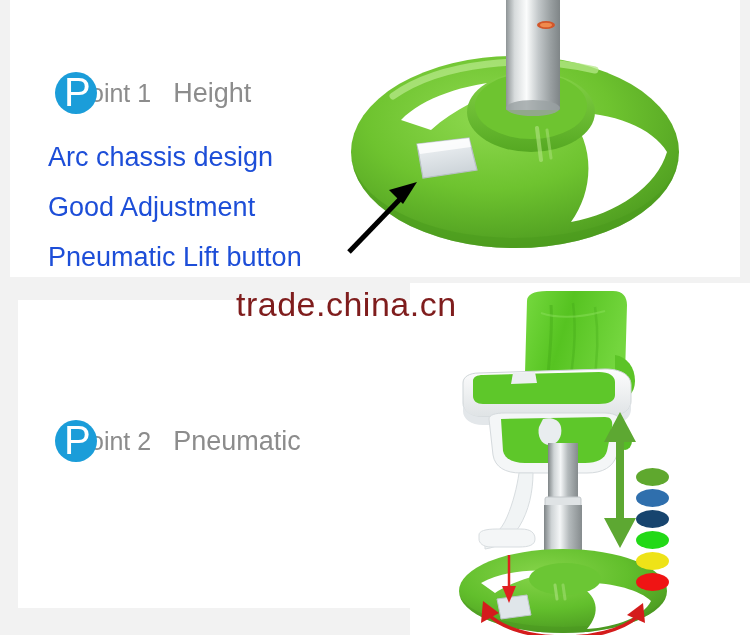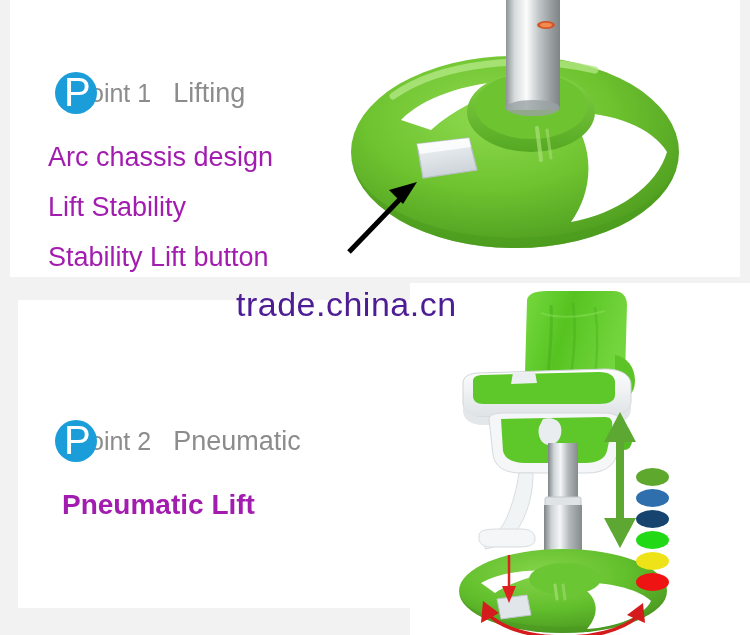--- a/index.html
+++ b/index.html
@@ -60,31 +60,31 @@
   .point-word.cond { font-family: "Liberation Sans Narrow", "Liberation Sans", sans-serif; }
   .point-title {
     margin-left: 22px;
     font-size: 27px;
     color: #8c8c8c;
   }
 
   
   .feat {
     position: absolute;
-    color: #a21caf;
+    color: #1d4ed8;
     white-space: nowrap;
   }
   .feat.s1 { font-size: 27px; font-family: "Liberation Sans", sans-serif; }
   .feat.s2 { font-size: 28px; font-family: "Liberation Sans Narrow", "Liberation Sans", sans-serif; font-weight: 600; }
 
   
   .watermark {
     position: absolute;
     font-size: 34px;
-    color: #4c1d95;
+    color: #7f1d1d;
     letter-spacing: 0.5px;
     white-space: nowrap;
     z-index: 40;
   }
 
   
   .photo { position: absolute; overflow: hidden; }
   .photo svg { display: block; }
 
   
@@ -111,26 +111,26 @@
   <div class="panel" style="left:10px; top:0px; width:730px; height:277px;"></div>
 
   <div class="panel" style="left:18px; top:300px; width:392px; height:308px;"></div>
   <div class="panel" style="left:410px; top:283px; width:340px; height:352px;"></div>
 
   <div class="point-head" style="left:55px; top:72px;">
     <span class="p-badge">
       <span class="p-glyph">P</span>
     </span>
     <span class="point-word">oint 1</span>
-    <span class="point-title">Lifting</span>
+    <span class="point-title">Height</span>
   </div>
 
   <div class="feat s1" style="left:48px; top:142px;">Arc chassis design</div>
-  <div class="feat s1" style="left:48px; top:192px;">Lift Stability</div>
-  <div class="feat s1" style="left:48px; top:242px;">Stability Lift button</div>
+  <div class="feat s1" style="left:48px; top:192px;">Good Adjustment</div>
+  <div class="feat s1" style="left:48px; top:242px;">Pneumatic Lift button</div>
 
   <div class="photo" style="left:345px; top:0px; width:340px; height:272px;">
     <svg width="340" height="272" viewBox="0 0 340 272">
       <defs>
         <radialGradient id="baseG" cx="42%" cy="32%" r="72%">
           <stop offset="0%" stop-color="#8ed94f"></stop>
           <stop offset="52%" stop-color="#6ec32f"></stop>
           <stop offset="100%" stop-color="#4c9a1f"></stop>
         </radialGradient>
         <linearGradient id="poleG" x1="0" y1="0" x2="1" y2="0">
@@ -189,21 +189,20 @@
   <div class="watermark" style="left:236px; top:285px;">trade.china.cn</div>
 
   <div class="point-head" style="left:55px; top:420px;">
     <span class="p-badge">
       <span class="p-glyph">P</span>
     </span>
     <span class="point-word cond">oint 2</span>
     <span class="point-title">Pneumatic</span>
   </div>
 
-  <div class="feat s2" style="left:62px; top:489px;">Pneumatic Lift</div>
 
   <div class="photo" style="left:455px; top:283px; width:230px; height:352px;">
     <svg width="230" height="352" viewBox="0 0 230 352">
       <defs>
         <linearGradient id="seatG" x1="0" y1="0" x2="1" y2="0.3">
           <stop offset="0%" stop-color="#76d93f"></stop>
           <stop offset="45%" stop-color="#56c321"></stop>
           <stop offset="100%" stop-color="#74d63e"></stop>
         </linearGradient>
         <linearGradient id="poleG2" x1="0" y1="0" x2="1" y2="0">

